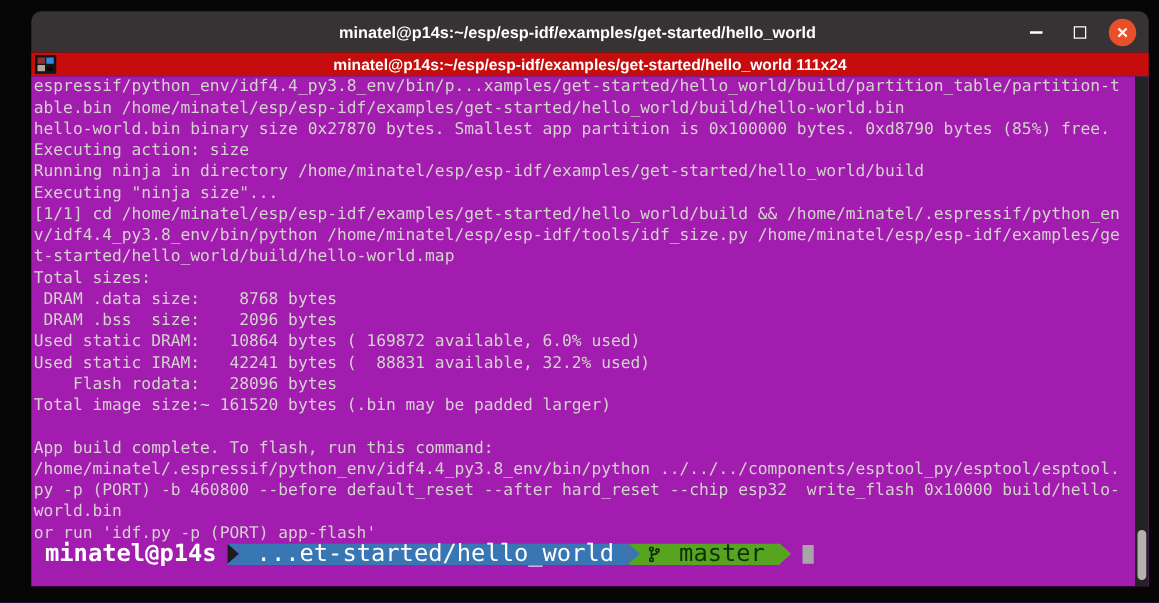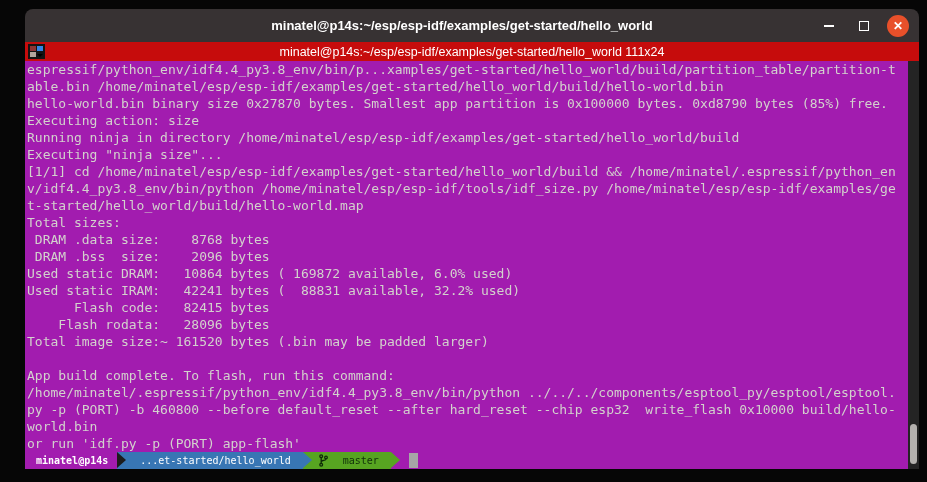--- a/index.html
+++ b/index.html
@@ -23,41 +23,41 @@
   .max-glyph { width:10px; height:10px; border:1.5px solid #ffffff; }
   .close-btn { width:22px; height:22px; border-radius:50%; background:#e8502a;
                display:flex; align-items:center; justify-content:center;
                color:#ffffff; font-family:"Liberation Sans", sans-serif;
                font-size:12px; font-weight:bold; line-height:1; }
 
   
   .tabbar { height:19px; background:#c60c0c; position:relative; display:flex;
             align-items:center; justify-content:center; color:#ffffff;
             font-family:"Liberation Sans", sans-serif; font-size:12.5px;
-            font-weight:400; white-space:nowrap; }
+            font-weight:700; white-space:nowrap; }
   .tab-icon { position:absolute; left:3px; top:2px; width:17px; height:15px;
               background:#141414; padding:2px; display:grid;
               grid-template-columns:6px 6px; grid-template-rows:5px 5px;
               gap:1px; }
   .sq-tl { background:#8c3434; }
   .sq-tr { background:#3584e4; }
   .sq-bl { background:#b3a59c; }
   .sq-br { display:flex; align-items:flex-end; justify-content:center; }
   .sq-br .tri { width:0; height:0; border-left:3px solid transparent;
                 border-right:3px solid transparent; border-top:3px solid #000; }
 
   
   .terminal { height:408px; background:#a21caf; position:relative;
               overflow:hidden; padding-left:2px; }
   .tline { height:17px; line-height:17px; font-size:13px; color:#d3d2cd;
            white-space:pre; }
 
   
   .prompt-line { height:17px; display:flex; align-items:stretch;
-                 font-size:10px; line-height:17px; }
+                 font-size:19px; line-height:17px; }
   .seg-user { color:#ffffff; font-weight:bold; padding:0 9px; white-space:pre; }
   .sep { width:9px; height:17px; position:relative; }
   .sep .tri { position:absolute; left:0; top:0; width:0; height:0;
               border-top:8.5px solid transparent;
               border-bottom:8.5px solid transparent; }
   .sep-bg-blue  { background:#3876b4; }
   .sep-bg-green { background:#57a421; }
   .sep-bg-none  { background:transparent; }
   .tri-dark  { border-left:9px solid #1c1c1c; }
   .tri-blue  { border-left:9px solid #3876b4; }
@@ -116,21 +116,20 @@
         <div class="tline">Running ninja in directory /home/minatel/esp/esp-idf/examples/get-started/hello_world/build</div>
         <div class="tline">Executing "ninja size"...</div>
         <div class="tline">[1/1] cd /home/minatel/esp/esp-idf/examples/get-started/hello_world/build &amp;&amp; /home/minatel/.espressif/python_en</div>
         <div class="tline">v/idf4.4_py3.8_env/bin/python /home/minatel/esp/esp-idf/tools/idf_size.py /home/minatel/esp/esp-idf/examples/ge</div>
         <div class="tline">t-started/hello_world/build/hello-world.map</div>
         <div class="tline">Total sizes:</div>
         <div class="tline"> DRAM .data size:    8768 bytes</div>
         <div class="tline"> DRAM .bss  size:    2096 bytes</div>
         <div class="tline">Used static DRAM:   10864 bytes ( 169872 available, 6.0% used)</div>
         <div class="tline">Used static IRAM:   42241 bytes (  88831 available, 32.2% used)</div>
-        <div class="tline">      Flash code:   82415 bytes</div>
         <div class="tline">    Flash rodata:   28096 bytes</div>
         <div class="tline">Total image size:~ 161520 bytes (.bin may be padded larger)</div>
         <div class="tline"></div>
         <div class="tline">App build complete. To flash, run this command:</div>
         <div class="tline">/home/minatel/.espressif/python_env/idf4.4_py3.8_env/bin/python ../../../components/esptool_py/esptool/esptool.</div>
         <div class="tline">py -p (PORT) -b 460800 --before default_reset --after hard_reset --chip esp32  write_flash 0x10000 build/hello-</div>
         <div class="tline">world.bin</div>
         <div class="tline">or run 'idf.py -p (PORT) app-flash'</div>
       </div>
 

